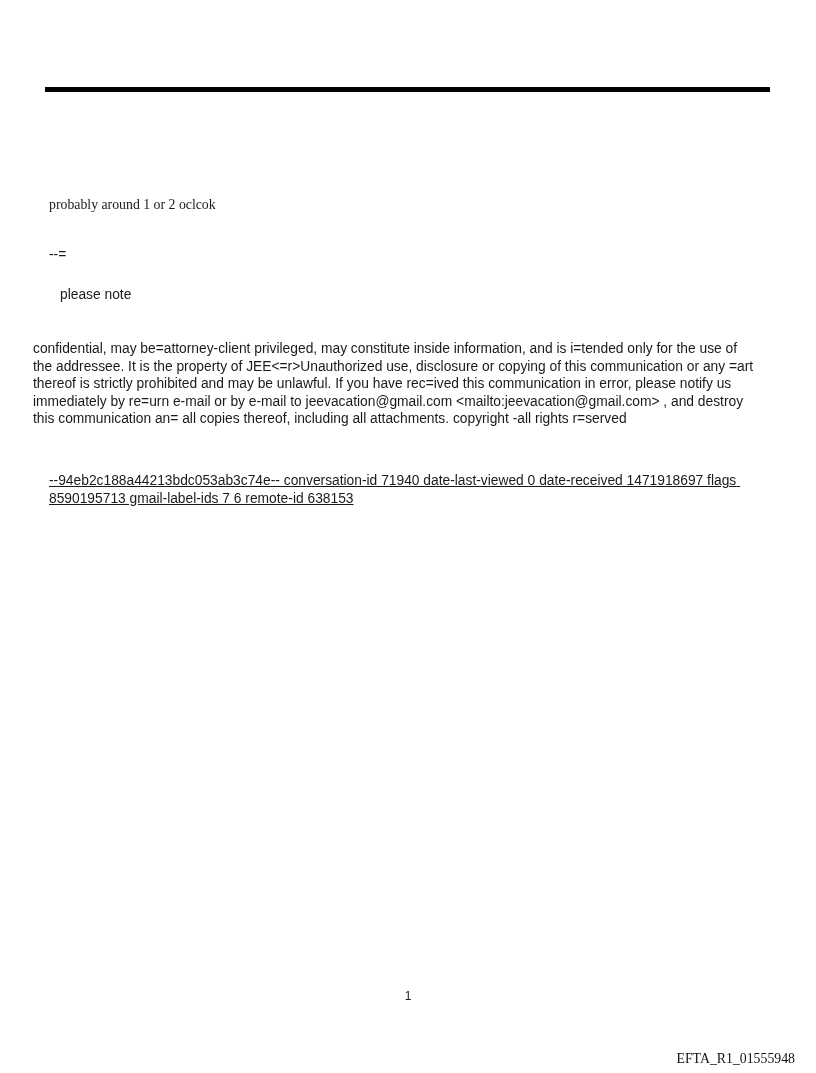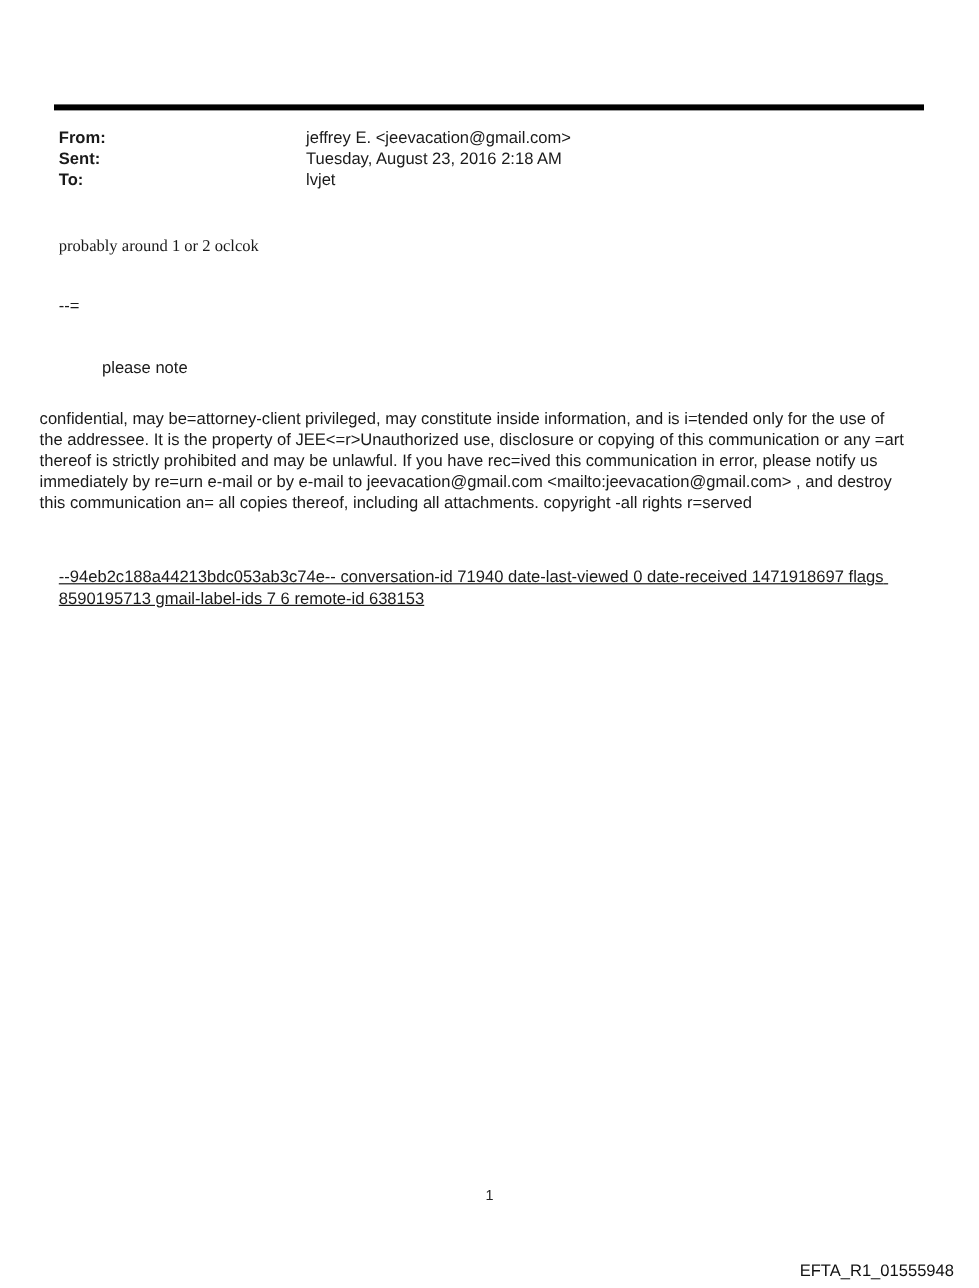--- a/index.html
+++ b/index.html
@@ -39,61 +39,48 @@
   }
   .header-value { white-space: nowrap; }
   .body-text {
     position: absolute;
     font-size: 13.8px;
     line-height: 17.6px;
     white-space: pre-wrap;
   }
   .first-line   { left: 49px; top: 196px; font-family: Liberation Serif, serif; }
   .separator    { left: 49px; top: 246px; }
-  .note-line    { left: 85px; top: 286px; margin-top: 12px; }
+  .note-line    { left: 60px; top: 286px; }
   .disclaimer   { left: 33px; top: 340px; width: 724px; }
   .mime-footer  { left: 49px; top: 472px; width: 724px; text-decoration: underline; }
   .page-number {
     position: absolute;
     left: 0;
     top: 989px;
     width: 816px;
     text-align: center;
     font-size: 12px;
     color: #222222;
   }
   .bates-number {
     position: absolute;
     right: 21px;
     top: 1051px;
     font-size: 13.8px;
     color: #111111;
+    font-family: Liberation Serif, serif;
   }
 </style>
 </head>
 <body>
 
 <div class="sheet">
 
   <div class="top-rule"></div>
 
-  <div class="email-header">
-    <div class="header-row">
-      <span class="header-label">From:</span>
-      <span class="header-value">jeffrey E. &lt;jeevacation@gmail.com&gt;</span>
-    </div>
-    <div class="header-row">
-      <span class="header-label">Sent:</span>
-      <span class="header-value">Tuesday, August 23, 2016 2:18 AM</span>
-    </div>
-    <div class="header-row">
-      <span class="header-label">To:</span>
-      <span class="header-value">lvjet</span>
-    </div>
-  </div>
 
   <div class="body-text first-line">probably around 1 or 2 oclcok</div>
 
   <div class="body-text separator">--=</div>
 
   <div class="body-text note-line">please note</div>
 
   <div class="body-text disclaimer">confidential, may be=attorney-client privileged, may constitute inside information, and is i=tended only for the use of the addressee. It is the property of JEE&lt;=r&gt;Unauthorized use, disclosure or copying of this communication or any =art thereof is strictly prohibited and may be unlawful. If you have rec=ived this communication in error, please notify us immediately by re=urn e-mail or by e-mail to jeevacation@gmail.com &lt;mailto:jeevacation@gmail.com&gt; , and destroy this communication an= all copies thereof, including all attachments. copyright -all rights r=served</div>
 
   <div class="body-text mime-footer">--94eb2c188a44213bdc053ab3c74e-- conversation-id 71940 date-last-viewed 0 date-received 1471918697 flags 8590195713 gmail-label-ids 7 6 remote-id 638153</div>

